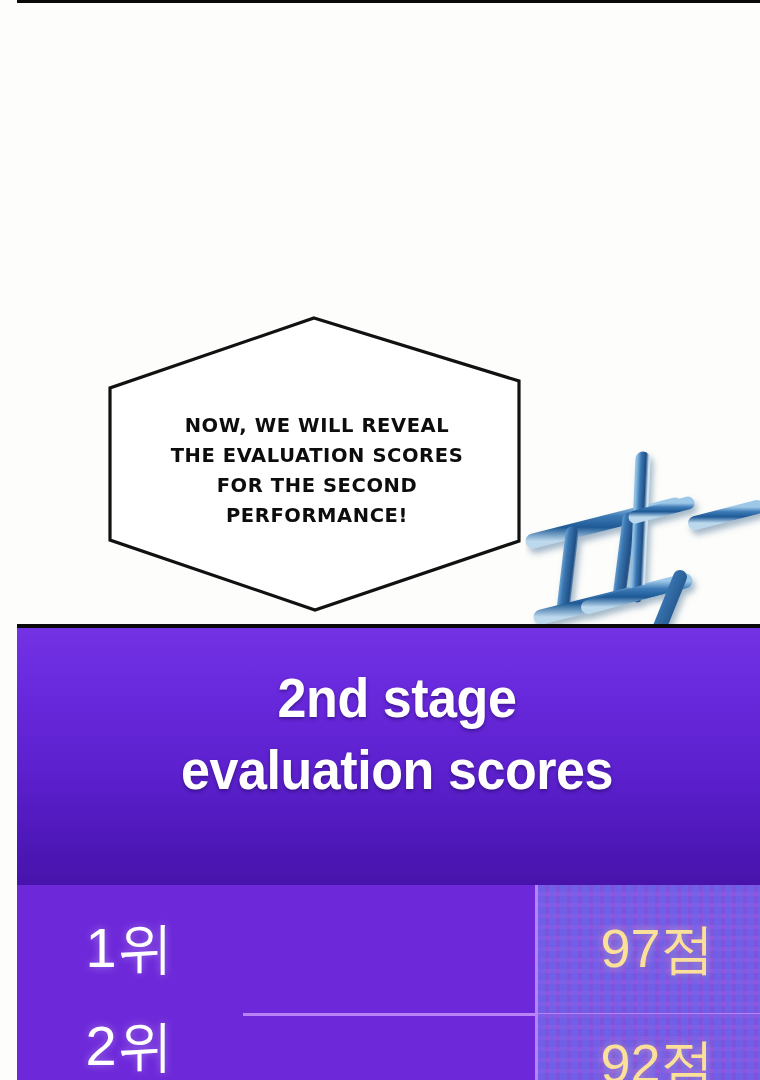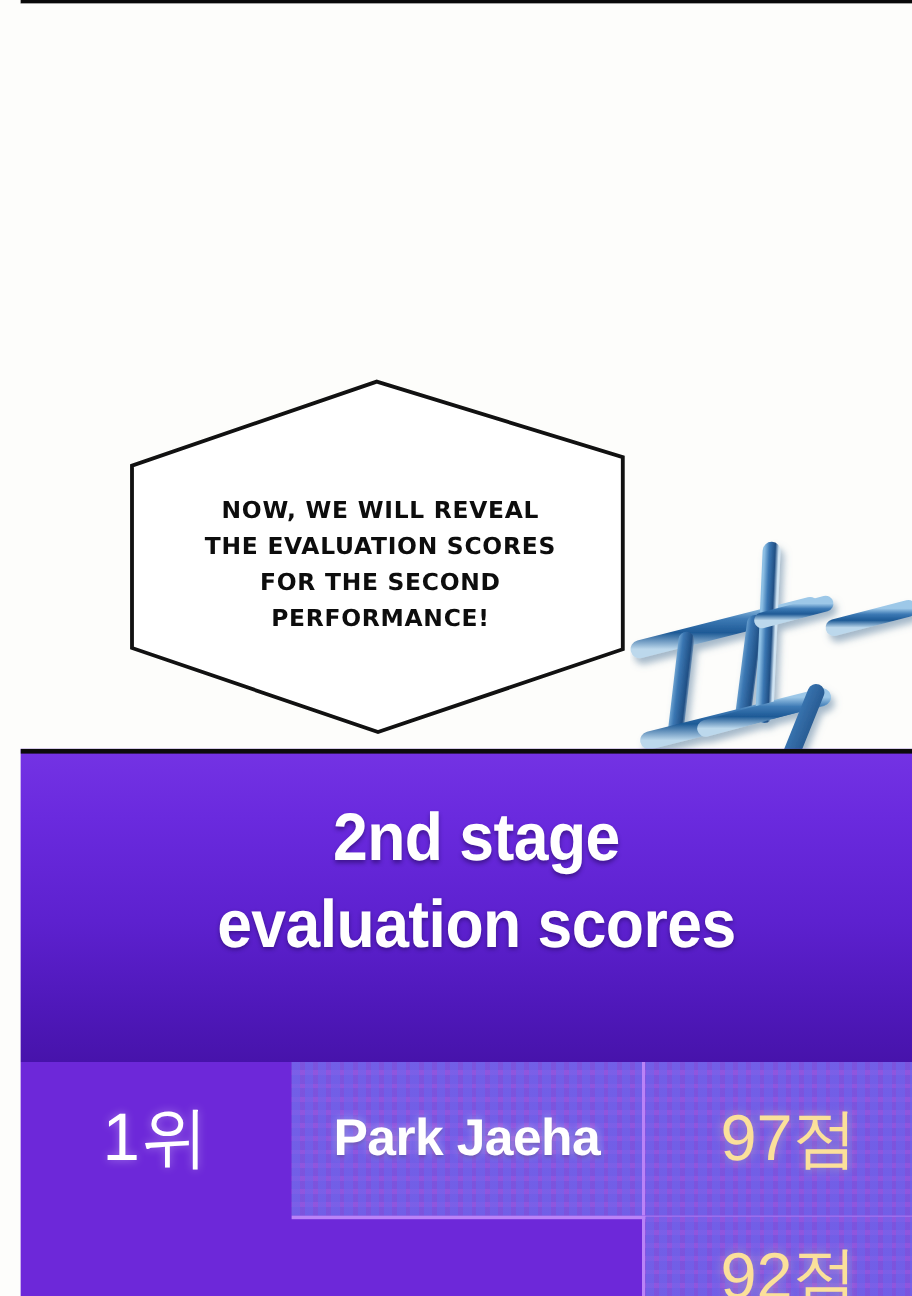--- a/index.html
+++ b/index.html
@@ -180,32 +180,30 @@
   <div class="banner">
     <div class="banner-rule"></div>
     <div class="banner-title">2nd stage
 evaluation scores</div>
   </div>
 
   <div class="table">
 
     <div class="row row-1">
       <div class="cell-rank">1위</div>
-      <div class="grid-cell cell-name">
-        <div class="name-text">Park Jaeha</div>
-      </div>
       <div class="col-sep"></div>
       <div class="grid-cell cell-score">
         <div class="score-text">97점</div>
       </div>
     </div>
 
     <div class="row-sep"></div>
 
     <div class="row row-2">
+      <div class="cell-rank">2위</div>
       <div class="col-sep"></div>
       <div class="grid-cell cell-score">
         <div class="score-text">92점</div>
       </div>
     </div>
   </div>
 
 </div>
 
 </body></html>

